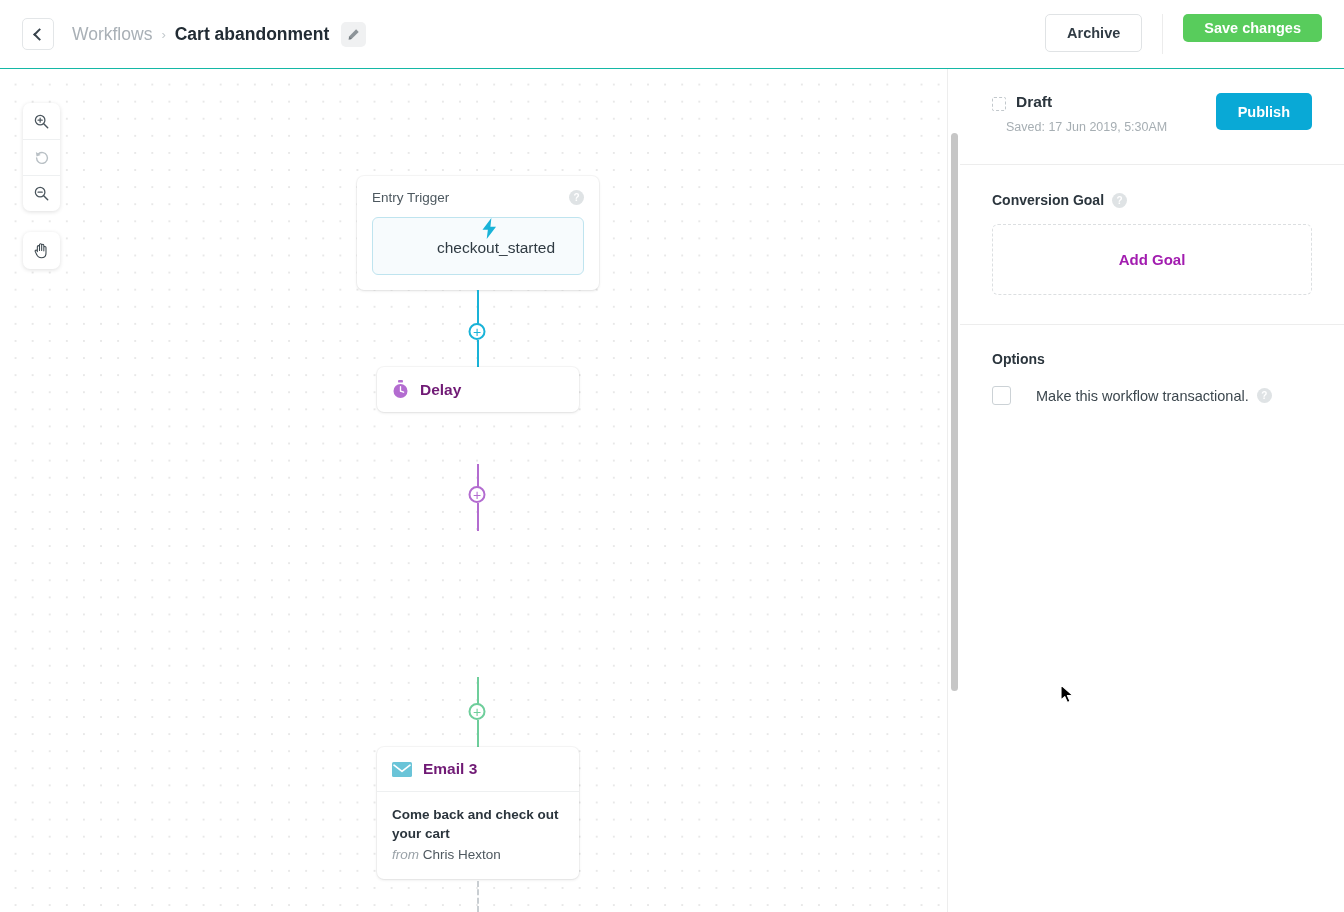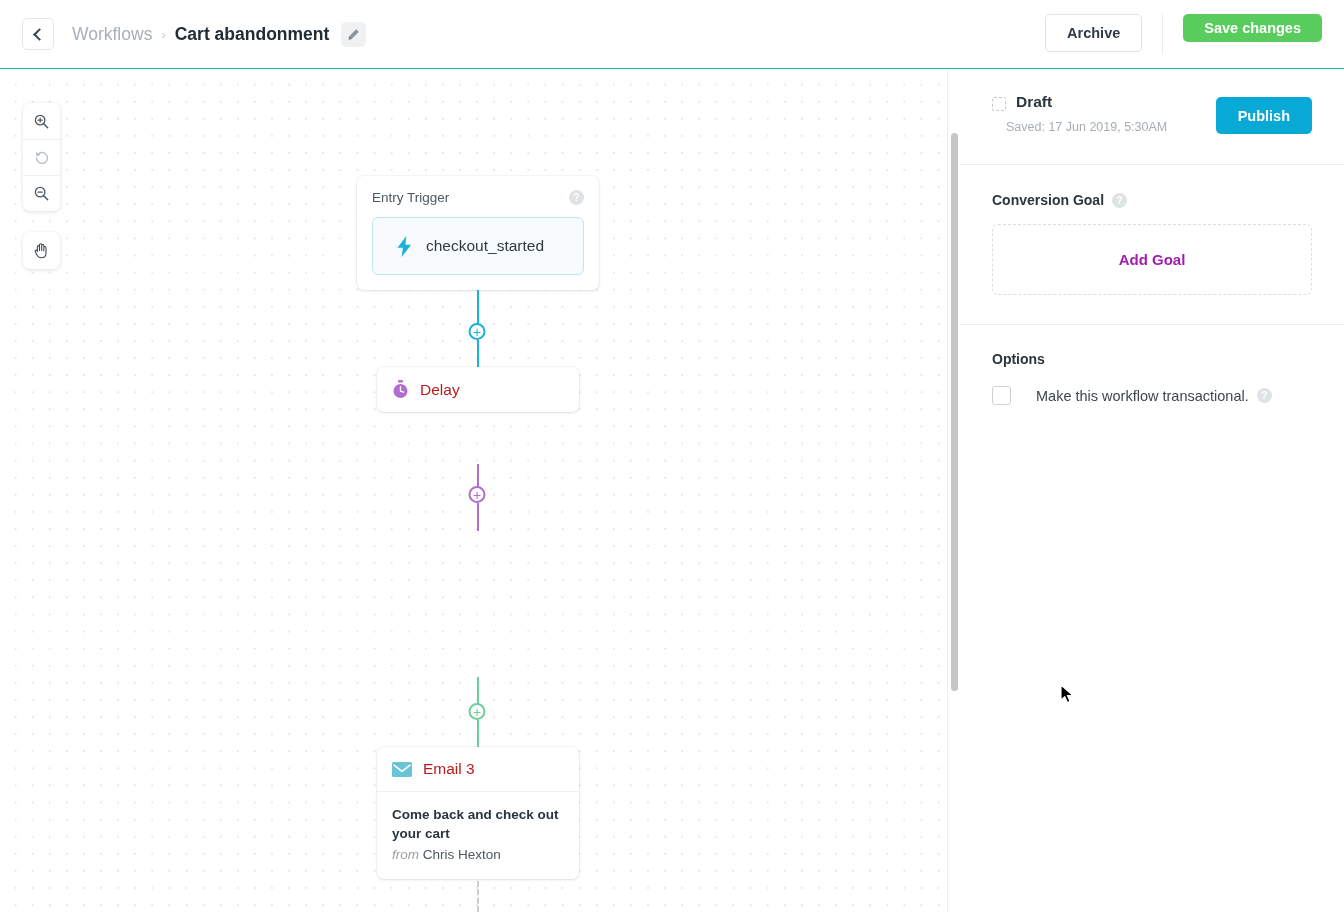--- a/index.html
+++ b/index.html
@@ -88,28 +88,28 @@
   .entry-card { left: 357px; top: 107px; width: 242px; padding: 14px 15px 15px; }
   .entry-head { display: flex; align-items: flex-start; justify-content: space-between; }
   .entry-title { font-size: 13.5px; color: #4d585f; }
   .qmark {
     width: 15px; height: 15px; border-radius: 50%; background: #dfe3e5;
     color: #fff; font-size: 10px; font-weight: bold; line-height: 15px; text-align: center;
     cursor: pointer; flex: none;
   }
   .trigger-box {
     margin-top: 12px; height: 58px; border: 1px solid #bfe4ef; border-radius: 6px;
-    background: #f7fbfd; display: flex; align-items: center; padding-left: 23px; cursor: pointer;
+    background: #f7fbfd; display: flex; align-items: center; padding-left: 23px; cursor: pointer; flex-direction: column;
   }
   .trigger-label { font-size: 15.5px; color: #2f3a42; margin-left: 13px; }
 
   
   .step-card { left: 377px; width: 202px; }
   .step-head { display: flex; align-items: center; padding: 13px 15px; }
-  .step-title { font-size: 15.5px; font-weight: normal; color: #b91c1c; margin-left: 11px; }
+  .step-title { font-size: 15.5px; font-weight: bold; color: #701a75; margin-left: 11px; }
   .step-body { border-top: 1px solid #eef0f1; padding: 13px 15px 14px; font-size: 13.5px; color: #5c666d; line-height: 1.43; }
   .step-body b { color: #2b353d; }
 
   .delay-card { top: 298px; }
   .filter-card { top: 461px; }
   .email-card { top: 678px; }
 
   .email-subject { font-weight: bold; color: #2b353d; font-size: 13.5px; line-height: 1.42; }
   .email-from { margin-top: 2px; font-size: 13.5px; color: #4e585f; }
   .email-from i { color: #9aa2a8; font-style: italic; }
@@ -119,21 +119,21 @@
   .plus {
     position: absolute; left: 477px; width: 17px; height: 17px; border-radius: 50%;
     background: #fff; display: flex; align-items: center; justify-content: center;
     transform: translateX(-50%); cursor: pointer;
   }
   .plus span { font-size: 14px; line-height: 1; font-weight: normal; }
 
   
   .panel { position: absolute; left: 960px; top: 69px; width: 384px; height: 843px; background: #fff; }
   .panel-sec { padding: 24px 32px 0; }
-  .status-row { display: flex; align-items: flex-end; justify-content: space-between; gap: 40px; }
+  .status-row { display: flex; align-items: flex-start; justify-content: space-between; gap: 40px; }
   .draft-icon { width: 14px; height: 14px; border: 1.6px dashed #c2c8cc; border-radius: 2px; margin-top: 4px; flex: none; }
   .draft-label { font-size: 15.5px; font-weight: bold; color: #2b353d; margin-left: 10px; }
   .saved-text { font-size: 12.5px; color: #a6aeb3; margin-top: 9px; }
   .publish-btn {
     height: 37px; padding: 0 22px; border: none; border-radius: 5px; background: #09a9d6;
     color: #fff; font-size: 14.5px; font-weight: bold; font-family: "Liberation Sans", sans-serif; cursor: pointer;
   }
   .panel-div { height: 1px; background: #ededed; margin: 23px 0 0; }
 
   .sec-title { font-size: 14px; font-weight: bold; color: #2b353d; display: flex; align-items: center; }

